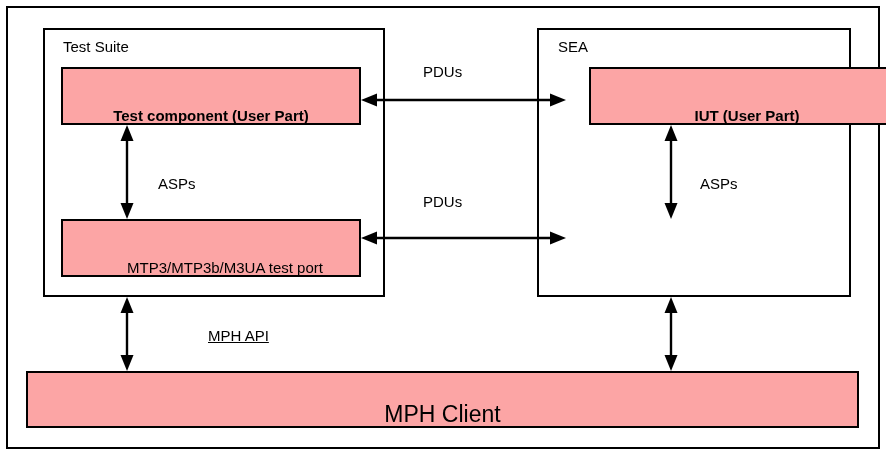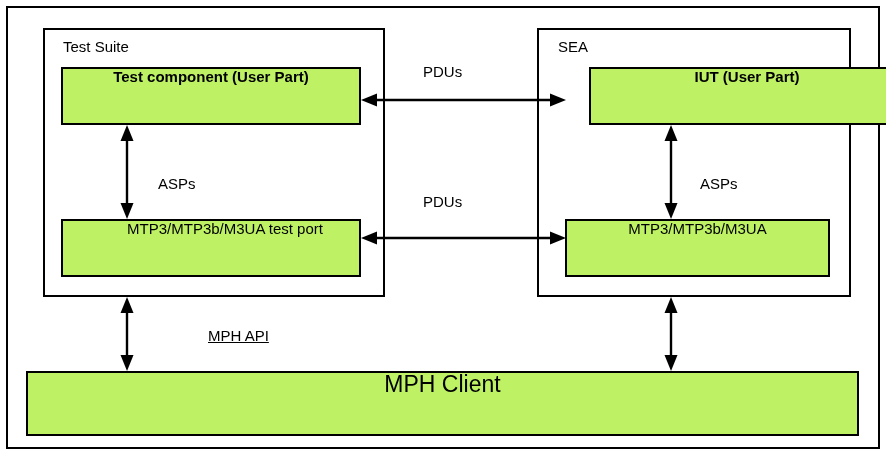--- a/index.html
+++ b/index.html
@@ -18,23 +18,23 @@
   .frame {
     position: absolute;
     box-sizing: border-box;
     border: 2px solid #000000;
     background: transparent;
   }
   .box {
     position: absolute;
     box-sizing: border-box;
     border: 2px solid #000000;
-    background: #bef264;
+    background: #fca5a5;
     display: flex;
-    align-items: flex-start;
+    align-items: flex-end;
     justify-content: center;
   }
   .group-label {
     position: absolute;
     font-size: 15px;
     font-weight: normal;
     color: #000000;
     white-space: nowrap;
     line-height: 1;
   }
@@ -84,25 +84,22 @@
   </div>
 
   <div class="box" style="left:565px; top:67px; width:316px; height:58px;margin-left:24px;">
     <span class="box-label bold">IUT (User Part)</span>
   </div>
 
   <div class="box" style="left:61px; top:219px; width:300px; height:58px;padding-left:28px;">
     <span class="box-label">MTP3/MTP3b/M3UA test port</span>
   </div>
 
-  <div class="box" style="left:565px; top:219px; width:265px; height:58px;">
-    <span class="box-label">MTP3/MTP3b/M3UA</span>
-  </div>
 
-  <div class="box" style="left:26px; top:371px; width:833px; height:65px;">
+  <div class="box" style="left:26px; top:371px; width:833px; height:57px;">
     <span class="box-label big">MPH Client</span>
   </div>
 
   <svg class="arrow-svg" style="left:361px; top:86px;" width="205" height="28" viewBox="0 0 205 28">
     <line x1="12" y1="14" x2="193" y2="14"></line>
     <polygon points="0,14 16,7.5 16,20.5"></polygon>
     <polygon points="205,14 189,7.5 189,20.5"></polygon>
   </svg>
   <div class="edge-label" style="left:423px; top:64px;">PDUs</div>
 

